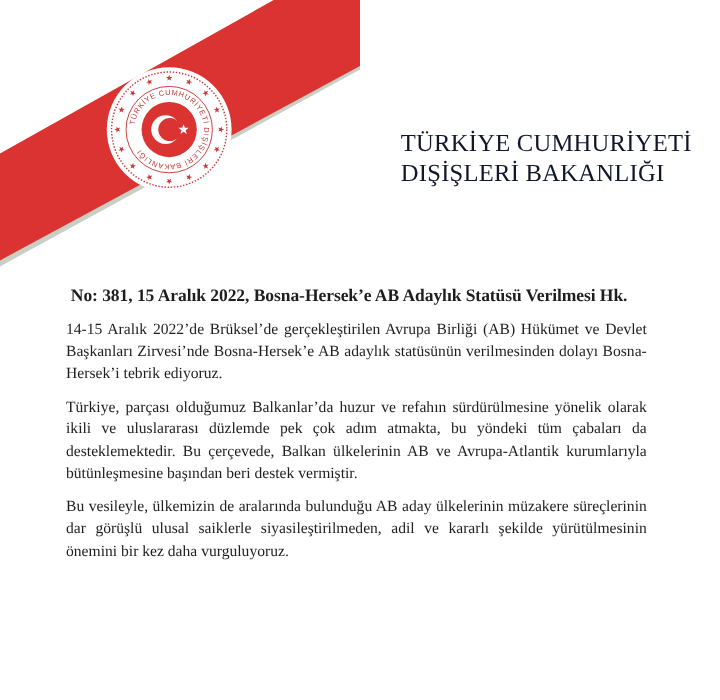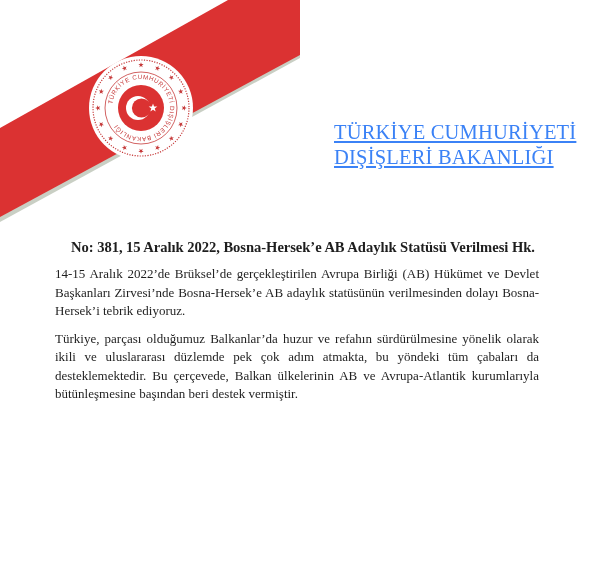--- a/index.html
+++ b/index.html
@@ -4,31 +4,30 @@
 <style>
   html, body { margin: 0; padding: 0; }
   body {
     width: 600px; height: 583px; overflow: hidden; background: #ffffff;
     position: relative;
     font-family: "Liberation Serif", "DejaVu Serif", serif;
     color: #1e1e1e;
   }
   .banner { position: absolute; left: 0; top: 0; width: 600px; height: 230px; }
   .ministry-title {
-    position: absolute; left: 334px; top: 120px; width: 260px;
-    color: #3b82f6; font-size: 20.5px; line-height: 25px; letter-spacing: 0.2px;
+    position: absolute; left: 334px; top: 108px; width: 260px;
+    color: #0f172a; font-size: 20.5px; line-height: 25px; letter-spacing: 0.2px;
     font-family: "Liberation Serif", "DejaVu Serif", serif;
-    text-decoration: underline;
   }
   .ministry-title div { white-space: nowrap; }
   .doc {
     position: absolute; left: 55px; top: 238px; width: 484px;
   }
   .doc-title {
-    font-weight: bold; font-size: 14.6px; line-height: 18px; margin: 0 0 9px 16px;
+    font-weight: bold; font-size: 14.6px; line-height: 18px; margin: 0 0 9px 4px;
     white-space: nowrap; letter-spacing: -0.05px;
   }
   .doc p {
     margin: 0 0 9px 0; font-size: 13px; line-height: 18.5px; text-align: justify;
   }
 </style>
 </head>
 <body>
 
 <svg class="banner" viewBox="0 0 600 230" xmlns="http://www.w3.org/2000/svg">
@@ -78,13 +77,14 @@
 
 <div class="ministry-title">
   <div>TÜRKİYE CUMHURİYETİ</div>
   <div>DIŞİŞLERİ BAKANLIĞI</div>
 </div>
 
 <div class="doc">
   <div class="doc-title">No: 381, 15 Aralık 2022, Bosna-Hersek’e AB Adaylık Statüsü Verilmesi Hk.</div>
   <p>14-15 Aralık 2022’de Brüksel’de gerçekleştirilen Avrupa Birliği (AB) Hükümet ve Devlet Başkanları Zirvesi’nde Bosna-Hersek’e AB adaylık statüsünün verilmesinden dolayı Bosna-Hersek’i tebrik ediyoruz.</p>
   <p>Türkiye, parçası olduğumuz Balkanlar’da huzur ve refahın sürdürülmesine yönelik olarak ikili ve uluslararası düzlemde pek çok adım atmakta, bu yöndeki tüm çabaları da desteklemektedir. Bu çerçevede, Balkan ülkelerinin AB ve Avrupa-Atlantik kurumlarıyla bütünleşmesine başından beri destek vermiştir.</p>
+  <p>Bu vesileyle, ülkemizin de aralarında bulunduğu AB aday ülkelerinin müzakere süreçlerinin dar görüşlü ulusal saiklerle siyasileştirilmeden, adil ve kararlı şekilde yürütülmesinin önemini bir kez daha vurguluyoruz.</p>
 </div>
 
 </body></html>

